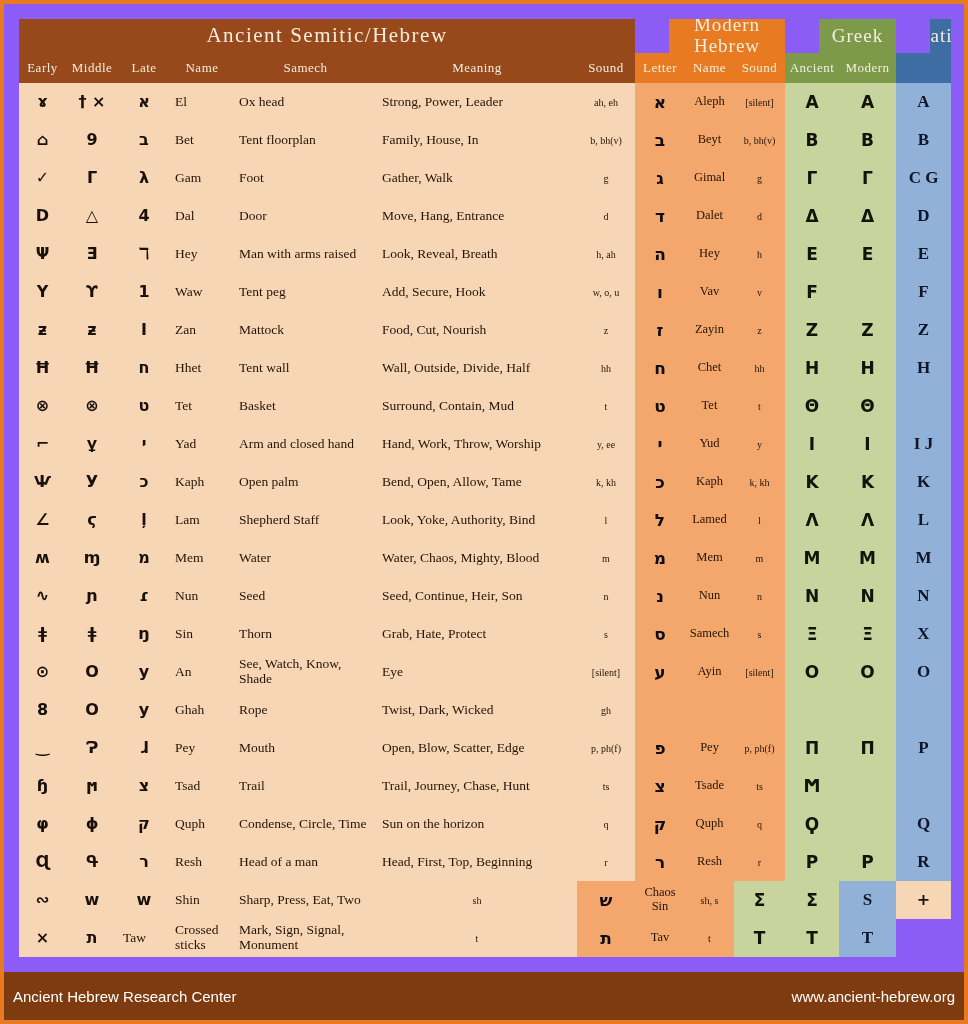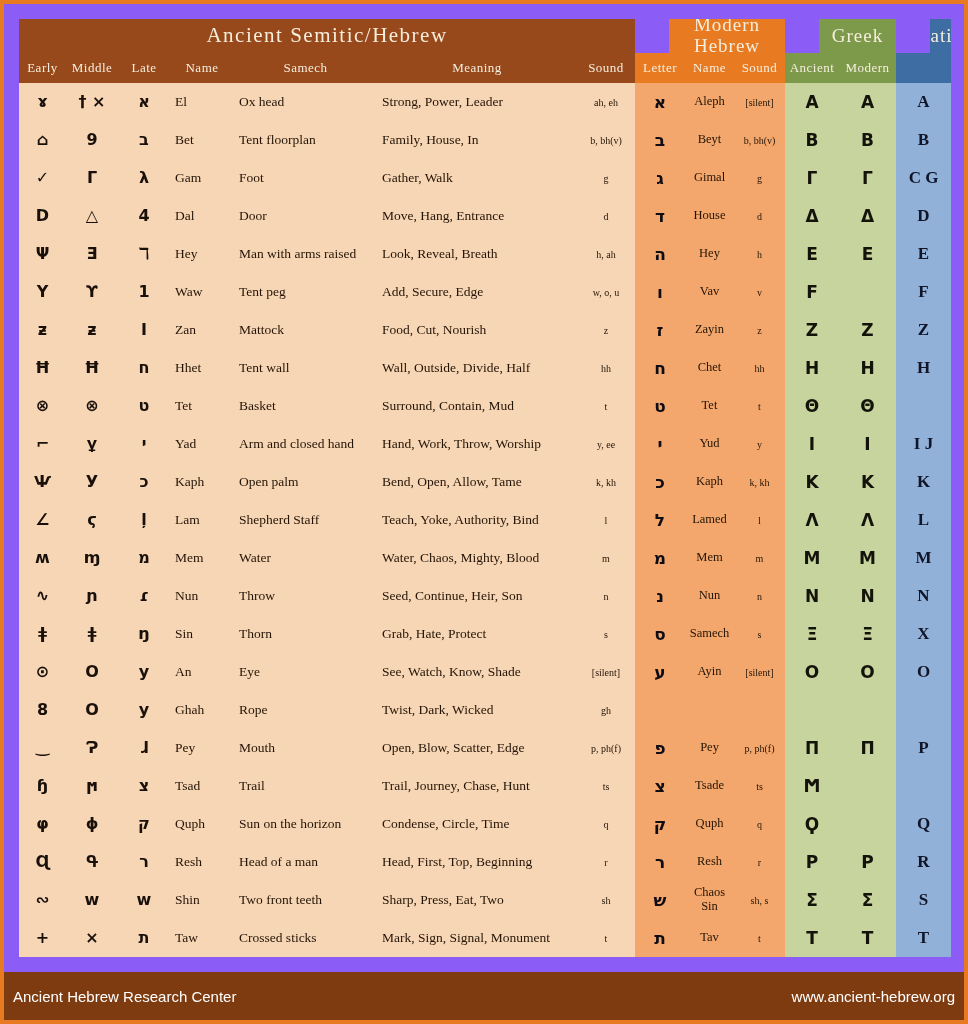--- a/index.html
+++ b/index.html
@@ -155,21 +155,21 @@
       <div class="cell c-greek_modern">Γ</div>
       <div class="cell c-latin">C G</div>
       <div class="cell c-early">D</div>
       <div class="cell c-middle">△</div>
       <div class="cell c-late">4</div>
       <div class="cell c-name">Dal</div>
       <div class="cell c-picture">Door</div>
       <div class="cell c-meaning">Move, Hang, Entrance</div>
       <div class="cell c-sound">d</div>
       <div class="cell c-mh_letter">ד</div>
-      <div class="cell c-mh_name">House</div>
+      <div class="cell c-mh_name">Dalet</div>
       <div class="cell c-mh_sound">d</div>
       <div class="cell c-greek_ancient">Δ</div>
       <div class="cell c-greek_modern">Δ</div>
       <div class="cell c-latin">D</div>
       <div class="cell c-early">Ψ</div>
       <div class="cell c-middle">Ǝ</div>
       <div class="cell c-late">ℸ</div>
       <div class="cell c-name">Hey</div>
       <div class="cell c-picture">Man with arms raised</div>
       <div class="cell c-meaning">Look, Reveal, Breath</div>
@@ -178,21 +178,21 @@
       <div class="cell c-mh_name">Hey</div>
       <div class="cell c-mh_sound">h</div>
       <div class="cell c-greek_ancient">E</div>
       <div class="cell c-greek_modern">E</div>
       <div class="cell c-latin">E</div>
       <div class="cell c-early">Y</div>
       <div class="cell c-middle">ϒ</div>
       <div class="cell c-late">1</div>
       <div class="cell c-name">Waw</div>
       <div class="cell c-picture">Tent peg</div>
-      <div class="cell c-meaning">Add, Secure, Edge</div>
+      <div class="cell c-meaning">Add, Secure, Hook</div>
       <div class="cell c-sound">w, o, u</div>
       <div class="cell c-mh_letter">ו</div>
       <div class="cell c-mh_name">Vav</div>
       <div class="cell c-mh_sound">v</div>
       <div class="cell c-greek_ancient">Ϝ</div>
       <div class="cell c-greek_modern"></div>
       <div class="cell c-latin">F</div>
       <div class="cell c-early">ƶ</div>
       <div class="cell c-middle">ƶ</div>
       <div class="cell c-late">I</div>
@@ -256,21 +256,21 @@
       <div class="cell c-mh_name">Kaph</div>
       <div class="cell c-mh_sound">k, kh</div>
       <div class="cell c-greek_ancient">K</div>
       <div class="cell c-greek_modern">K</div>
       <div class="cell c-latin">K</div>
       <div class="cell c-early">∠</div>
       <div class="cell c-middle">ϛ</div>
       <div class="cell c-late">ļ</div>
       <div class="cell c-name">Lam</div>
       <div class="cell c-picture">Shepherd Staff</div>
-      <div class="cell c-meaning">Teach, Yoke, Authority, Bind</div>
+      <div class="cell c-meaning">Look, Yoke, Authority, Bind</div>
       <div class="cell c-sound">l</div>
       <div class="cell c-mh_letter">ל</div>
       <div class="cell c-mh_name">Lamed</div>
       <div class="cell c-mh_sound">l</div>
       <div class="cell c-greek_ancient">Λ</div>
       <div class="cell c-greek_modern">Λ</div>
       <div class="cell c-latin">L</div>
       <div class="cell c-early">ʍ</div>
       <div class="cell c-middle">ɱ</div>
       <div class="cell c-late">מ</div>
@@ -281,21 +281,21 @@
       <div class="cell c-mh_letter">מ</div>
       <div class="cell c-mh_name">Mem</div>
       <div class="cell c-mh_sound">m</div>
       <div class="cell c-greek_ancient">M</div>
       <div class="cell c-greek_modern">M</div>
       <div class="cell c-latin">M</div>
       <div class="cell c-early">∿</div>
       <div class="cell c-middle">ɲ</div>
       <div class="cell c-late">ɾ</div>
       <div class="cell c-name">Nun</div>
-      <div class="cell c-picture">Throw</div>
+      <div class="cell c-picture">Seed</div>
       <div class="cell c-meaning">Seed, Continue, Heir, Son</div>
       <div class="cell c-sound">n</div>
       <div class="cell c-mh_letter">נ</div>
       <div class="cell c-mh_name">Nun</div>
       <div class="cell c-mh_sound">n</div>
       <div class="cell c-greek_ancient">N</div>
       <div class="cell c-greek_modern">N</div>
       <div class="cell c-latin">N</div>
       <div class="cell c-early">ǂ</div>
       <div class="cell c-middle">ǂ</div>
@@ -307,22 +307,22 @@
       <div class="cell c-mh_letter">ס</div>
       <div class="cell c-mh_name">Samech</div>
       <div class="cell c-mh_sound">s</div>
       <div class="cell c-greek_ancient">Ξ</div>
       <div class="cell c-greek_modern">Ξ</div>
       <div class="cell c-latin">X</div>
       <div class="cell c-early">⊙</div>
       <div class="cell c-middle">O</div>
       <div class="cell c-late">y</div>
       <div class="cell c-name">An</div>
+      <div class="cell c-meaning">See, Watch, Know, Shade</div>
       <div class="cell c-picture">Eye</div>
-      <div class="cell c-meaning">See, Watch, Know, Shade</div>
       <div class="cell c-sound">[silent]</div>
       <div class="cell c-mh_letter">ע</div>
       <div class="cell c-mh_name">Ayin</div>
       <div class="cell c-mh_sound">[silent]</div>
       <div class="cell c-greek_ancient">O</div>
       <div class="cell c-greek_modern">O</div>
       <div class="cell c-latin">O</div>
       <div class="cell c-early">8</div>
       <div class="cell c-middle">O</div>
       <div class="cell c-late">y</div>
@@ -359,22 +359,22 @@
       <div class="cell c-mh_letter">צ</div>
       <div class="cell c-mh_name">Tsade</div>
       <div class="cell c-mh_sound">ts</div>
       <div class="cell c-greek_ancient">Ϻ</div>
       <div class="cell c-greek_modern"></div>
       <div class="cell c-latin"></div>
       <div class="cell c-early">φ</div>
       <div class="cell c-middle">ɸ</div>
       <div class="cell c-late">ק</div>
       <div class="cell c-name">Quph</div>
+      <div class="cell c-meaning">Condense, Circle, Time</div>
       <div class="cell c-picture">Sun on the horizon</div>
-      <div class="cell c-meaning">Condense, Circle, Time</div>
       <div class="cell c-sound">q</div>
       <div class="cell c-mh_letter">ק</div>
       <div class="cell c-mh_name">Quph</div>
       <div class="cell c-mh_sound">q</div>
       <div class="cell c-greek_ancient">Ϙ</div>
       <div class="cell c-greek_modern"></div>
       <div class="cell c-latin">Q</div>
       <div class="cell c-early">Ɋ</div>
       <div class="cell c-middle">Գ</div>
       <div class="cell c-late">ר</div>
@@ -385,21 +385,20 @@
       <div class="cell c-mh_letter">ר</div>
       <div class="cell c-mh_name">Resh</div>
       <div class="cell c-mh_sound">r</div>
       <div class="cell c-greek_ancient">Ρ</div>
       <div class="cell c-greek_modern">Ρ</div>
       <div class="cell c-latin">R</div>
       <div class="cell c-early">∾</div>
       <div class="cell c-middle">w</div>
       <div class="cell c-late">ᴡ</div>
       <div class="cell c-name">Shin</div>
-      <div class="cell c-picture">Two front teeth</div>
       <div class="cell c-meaning">Sharp, Press, Eat, Two</div>
       <div class="cell c-sound">sh</div>
       <div class="cell c-mh_letter">ש</div>
       <div class="cell c-mh_name">Chaos Sin</div>
       <div class="cell c-mh_sound">sh, s</div>
       <div class="cell c-greek_ancient">Σ</div>
       <div class="cell c-greek_modern">Σ</div>
       <div class="cell c-latin">S</div>
       <div class="cell c-early">+</div>
       <div class="cell c-middle">×</div>

